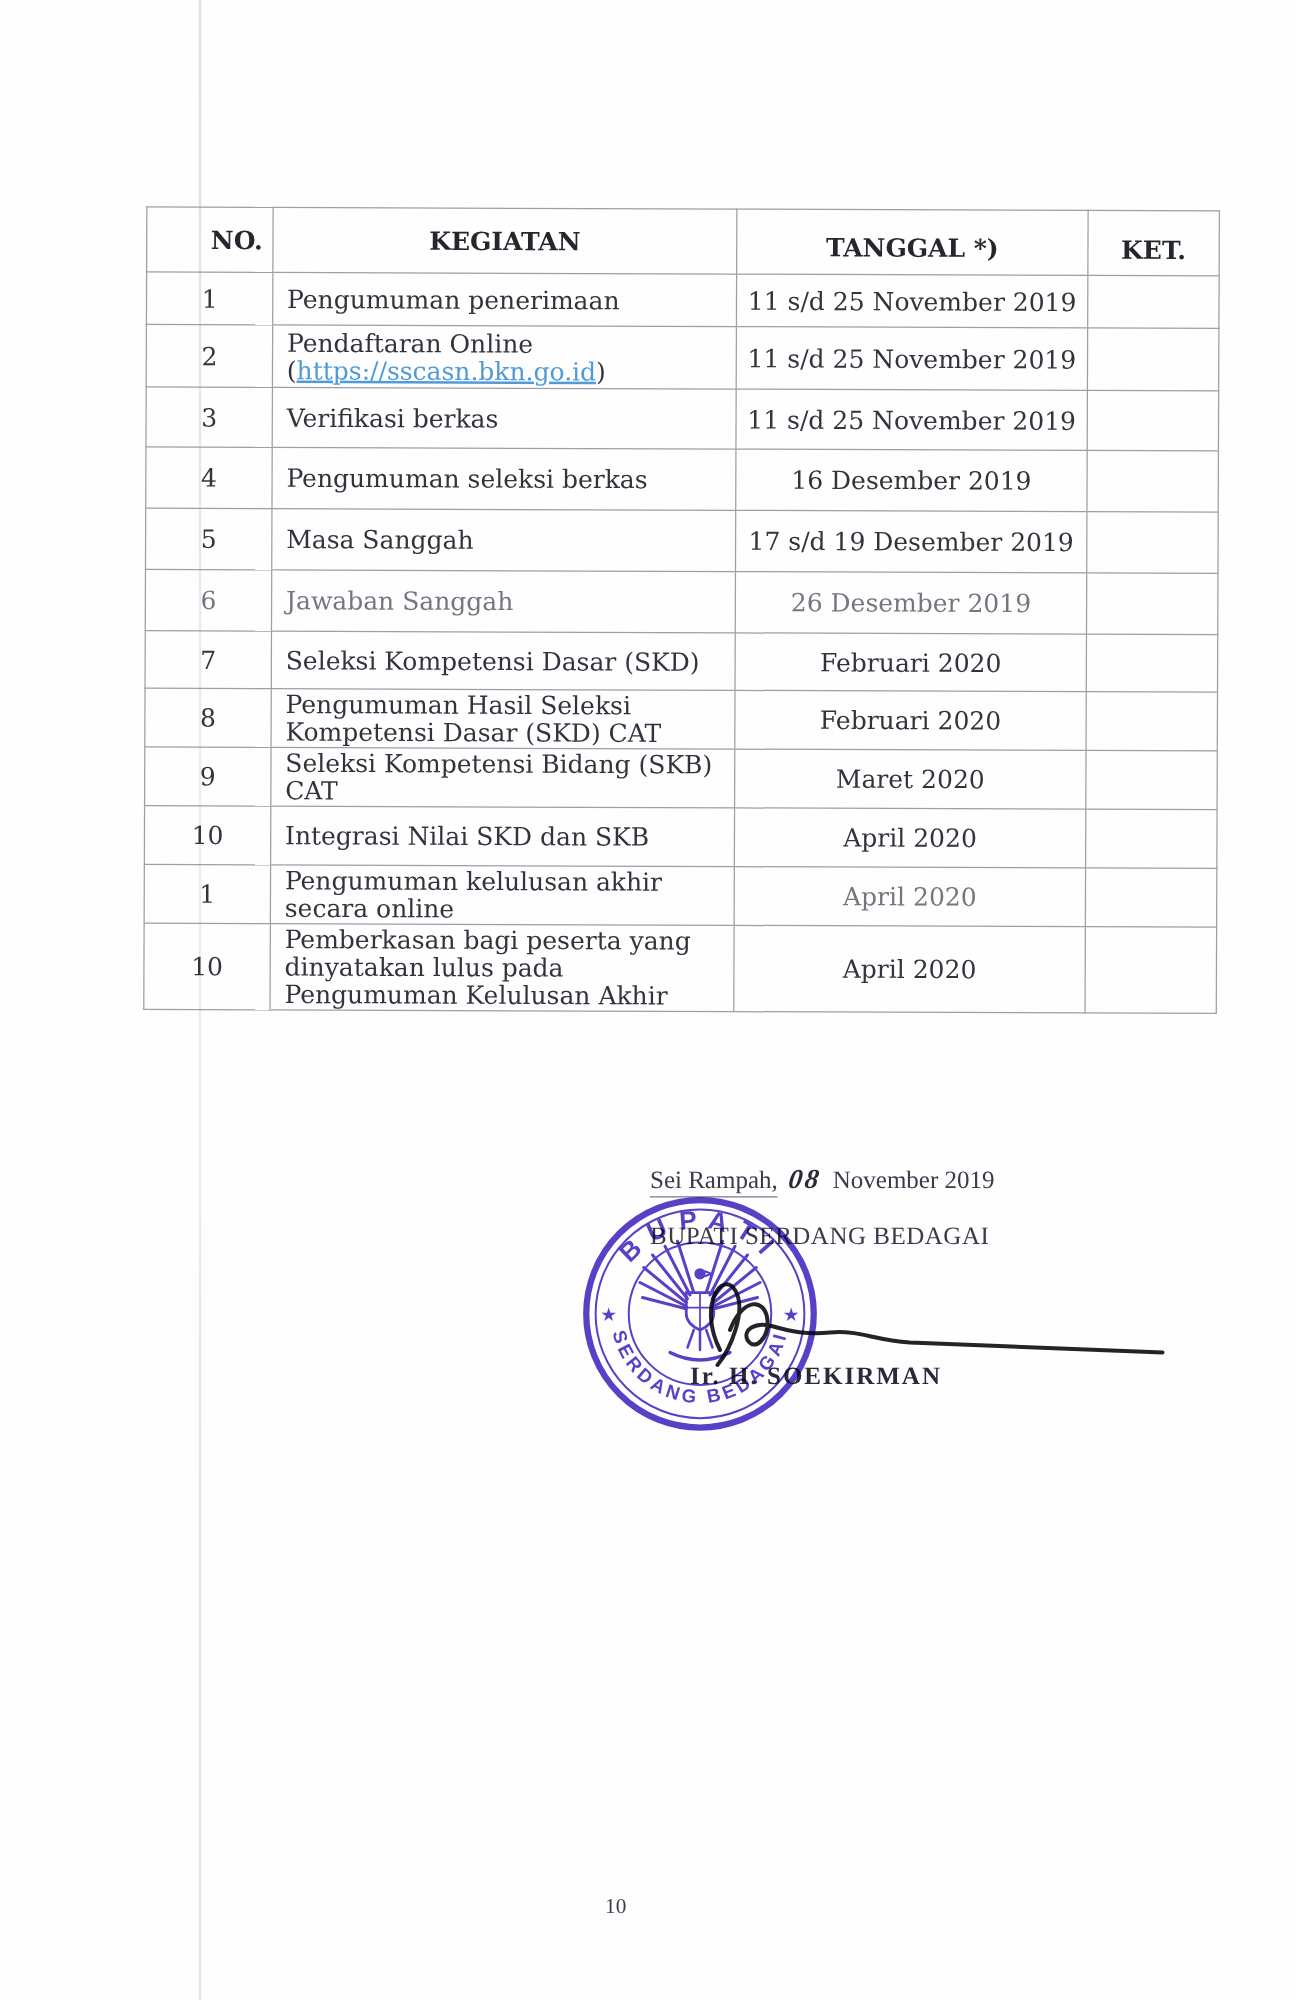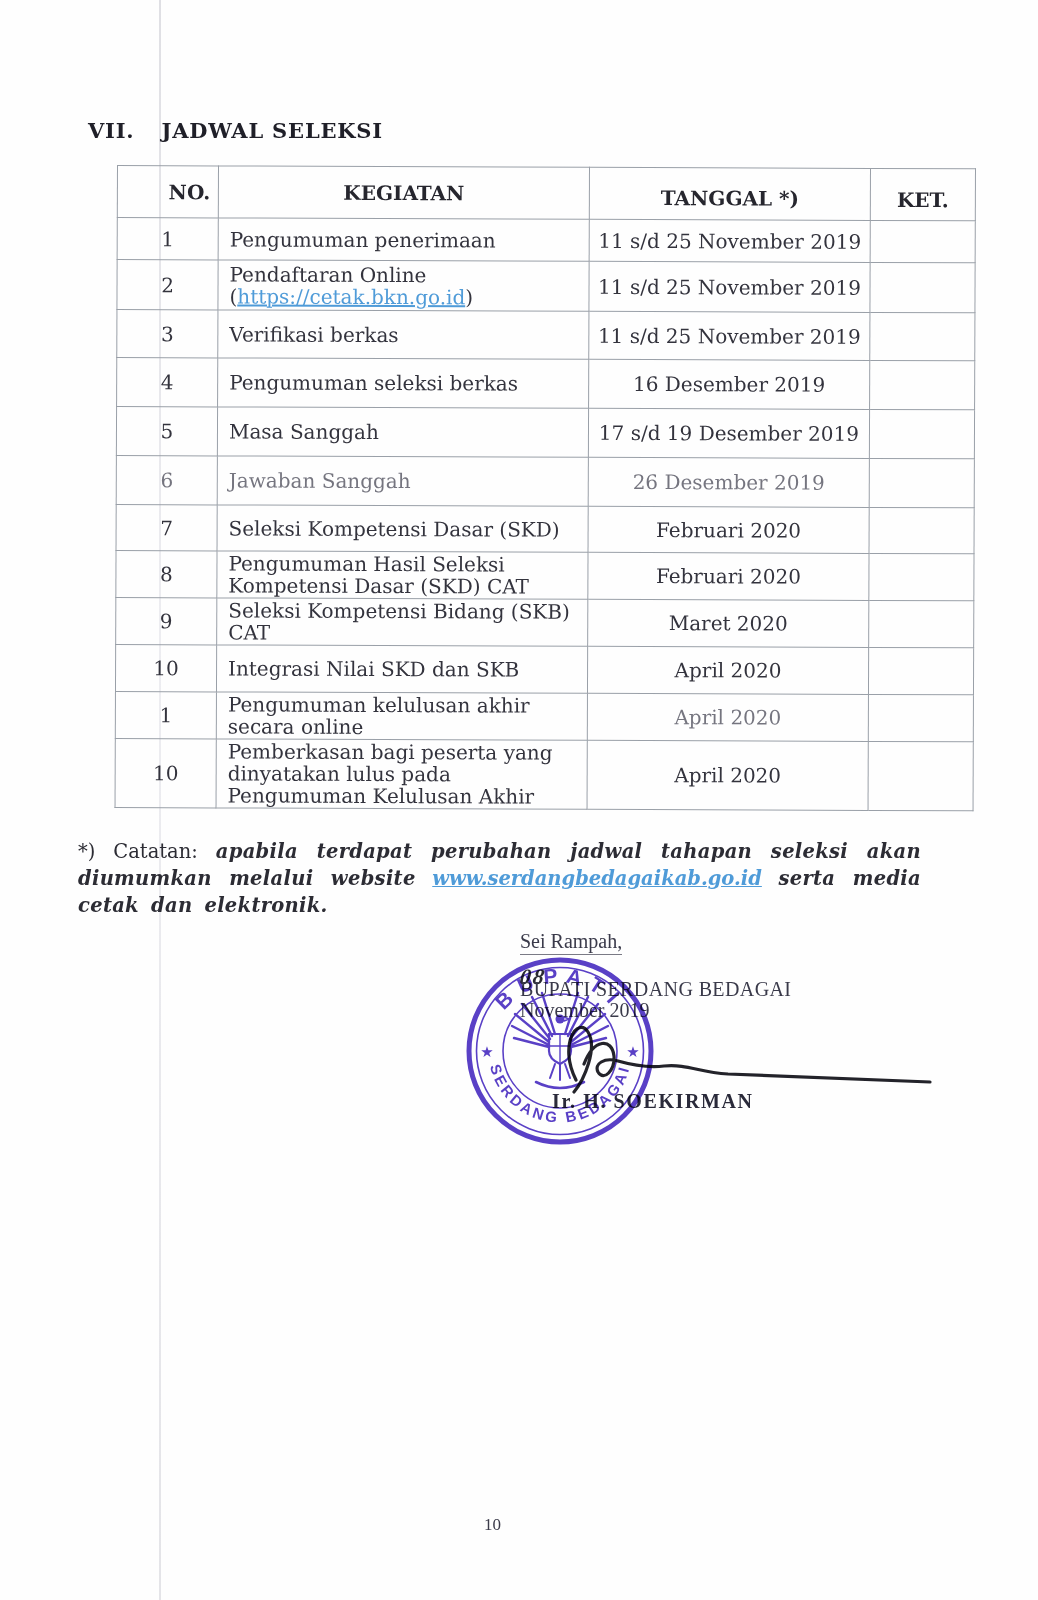--- a/index.html
+++ b/index.html
@@ -51,21 +51,21 @@
     position:absolute;left:78px;top:818px;width:843px;
     font-size:19.5px;line-height:27px;text-align:justify;color:#2c2c34;
     word-spacing:5px;
   }
   .footnote .plain{font-style:normal;font-weight:normal;}
   .footnote .bi{font-style:italic;font-weight:bold;letter-spacing:.3px;}
   .footnote .link-bi{font-style:italic;font-weight:bold;color:var(--link-blue);text-decoration:underline;cursor:pointer;}
   .sigblock{font-family:"Liberation Serif", serif;color:#3a3a4a;}
   .sig-date{
     position:absolute;left:520px;top:930px;font-size:20px;
-    display:flex;align-items:baseline;gap:9px;flex-direction:column;
+    display:flex;align-items:baseline;gap:9px;
   }
   .sig-date .place{border-bottom:1px solid #7a7a85;padding-bottom:1px;}
   .sig-date .day{
     font-style:italic;font-weight:bold;font-size:22px;letter-spacing:2px;
     transform:skewX(-8deg);color:#2b2b33;
   }
   .sig-office{
     position:absolute;left:520px;top:978px;font-size:20px;letter-spacing:.4px;color:#3a3a4a;
   }
   .stamp{
@@ -81,24 +81,20 @@
     position:absolute;left:484px;top:1515px;font-size:17px;color:#3b3b4a;
     font-family:"Liberation Serif", serif;
   }
 </style>
 </head>
 <body>
 
 <div class="page">
   <div class="scanline"></div>
 
-  <div class="heading">
-    <span>VII.</span>
-    <span>JADWAL SELEKSI</span>
-  </div>
 
   <div class="tablewrap">
     <table class="sched">
       <thead>
         <tr>
           <th class="h-no">NO.</th>
           <th class="h-keg">KEGIATAN</th>
           <th class="h-tgl">TANGGAL *)</th>
           <th class="h-ket">KET.</th>
         </tr>
@@ -107,21 +103,21 @@
           <tr style="height: 42px;">
             <td class="c-no">1</td>
             <td class="c-keg">Pengumuman penerimaan</td>
             <td class="c-tgl">11 s/d 25 November 2019</td>
             <td class="c-ket"></td>
           </tr>
           <tr style="height: 50px;">
             <td class="c-no">2</td>
             <td class="c-keg">
               <div>Pendaftaran Online</div>
-              <div>(<span class="doc-link">https://cetak.bkn.go.id</span>)</div>
+              <div>(<span class="doc-link">https://sscasn.bkn.go.id</span>)</div>
             </td>
             <td class="c-tgl">11 s/d 25 November 2019</td>
             <td class="c-ket"></td>
           </tr>
           <tr style="height: 48px;">
             <td class="c-no">3</td>
             <td class="c-keg">Verifikasi berkas</td>
             <td class="c-tgl">11 s/d 25 November 2019</td>
             <td class="c-ket"></td>
           </tr>
@@ -176,27 +172,20 @@
           <tr style="height: 69px;">
             <td class="c-no">10</td>
             <td class="c-keg">Pemberkasan bagi peserta yang dinyatakan lulus pada Pengumuman Kelulusan Akhir</td>
             <td class="c-tgl">April 2020</td>
             <td class="c-ket"></td>
           </tr>
         </tbody>
     </table>
   </div>
 
-  <p class="footnote">
-    <span class="plain">*)</span>
-    <span class="plain">Catatan:</span>
-    <span class="bi">apabila terdapat perubahan jadwal tahapan seleksi akan diumumkan melalui website</span>
-    <span class="link-bi">www.serdangbedagaikab.go.id</span>
-    <span class="bi">serta media cetak dan elektronik.</span>
-  </p>
 
   <div class="sig-date sigblock">
     <span class="place">Sei Rampah,</span>
     <span class="day">08</span>
     <span>November 2019</span>
   </div>
 
   <div class="sig-office sigblock">BUPATI SERDANG BEDAGAI</div>
 
   <div class="signer">Ir. H. SOEKIRMAN</div>

